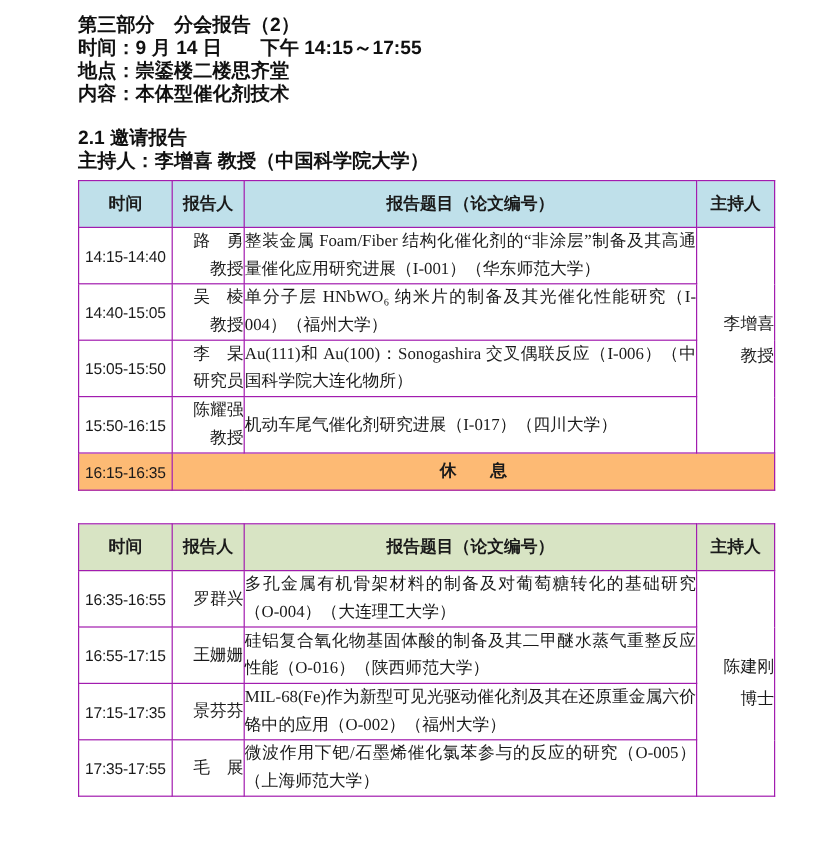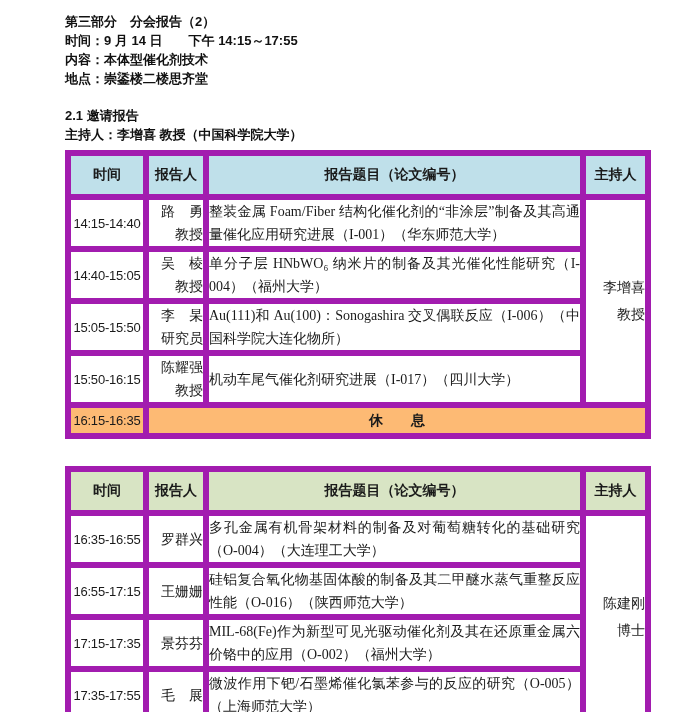--- a/index.html
+++ b/index.html
@@ -18,38 +18,38 @@
     box-sizing: border-box;
     width: 700px;
     height: 712px;
     padding: 12px 55px 0 65px;
   }
   
   .hline {
     margin: 0;
     font-family: "Liberation Sans", sans-serif;
     font-weight: bold;
-    font-size: 13px;
+    font-size: 16px;
     line-height: 19px;
     color: #111;
     white-space: pre-wrap;
   }
   .doc-header { margin-bottom: 18px; }
   
   .section-head { margin: 0 0 6px 0; }
   .section-head .hline { line-height: 19px; }
   
   table.sched {
     border-collapse: collapse;
     table-layout: fixed;
     width: 580px;
     font-size: 14px;
   }
   table.sched td, table.sched th {
-    border: 6px solid #a21caf;
+    border: 1px solid #a21caf;
     padding: 0;
     vertical-align: middle;
   }
   table.sched th {
     font-family: "Liberation Sans", sans-serif;
     font-weight: bold;
     font-size: 14px;
     height: 38px;
     text-align: center;
   }
@@ -96,22 +96,22 @@
   .thead-green th { background: #d8e4c4; }
 </style>
 </head>
 <body>
 
 <div class="page">
 
   <div class="doc-header">
     <p class="hline">第三部分　分会报告（2）</p>
     <p class="hline">时间：9 月 14 日　　下午 14:15～17:55</p>
+    <p class="hline">地点：崇鋈楼二楼思齐堂</p>
     <p class="hline">内容：本体型催化剂技术</p>
-    <p class="hline">地点：崇鋈楼二楼思齐堂</p>
   </div>
 
   <div>
     <div class="section-head">
       <p class="hline">2.1 邀请报告</p>
       <p class="hline">主持人：李增喜 教授（中国科学院大学）</p>
     </div>
 
     <table class="sched">
       <colgroup>

